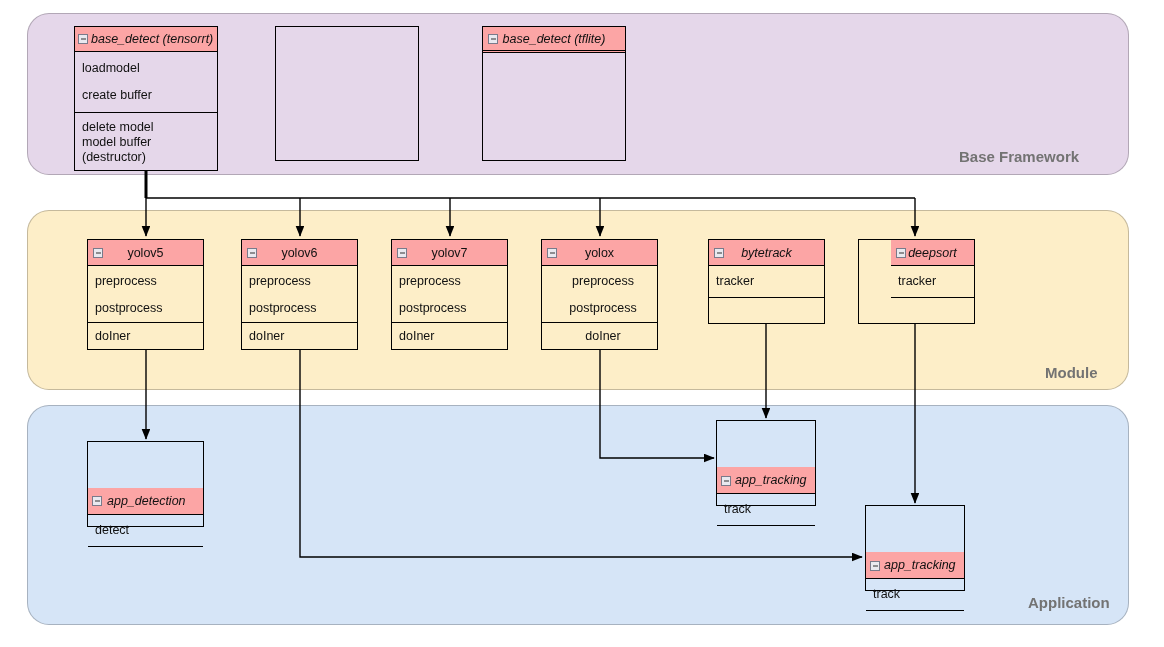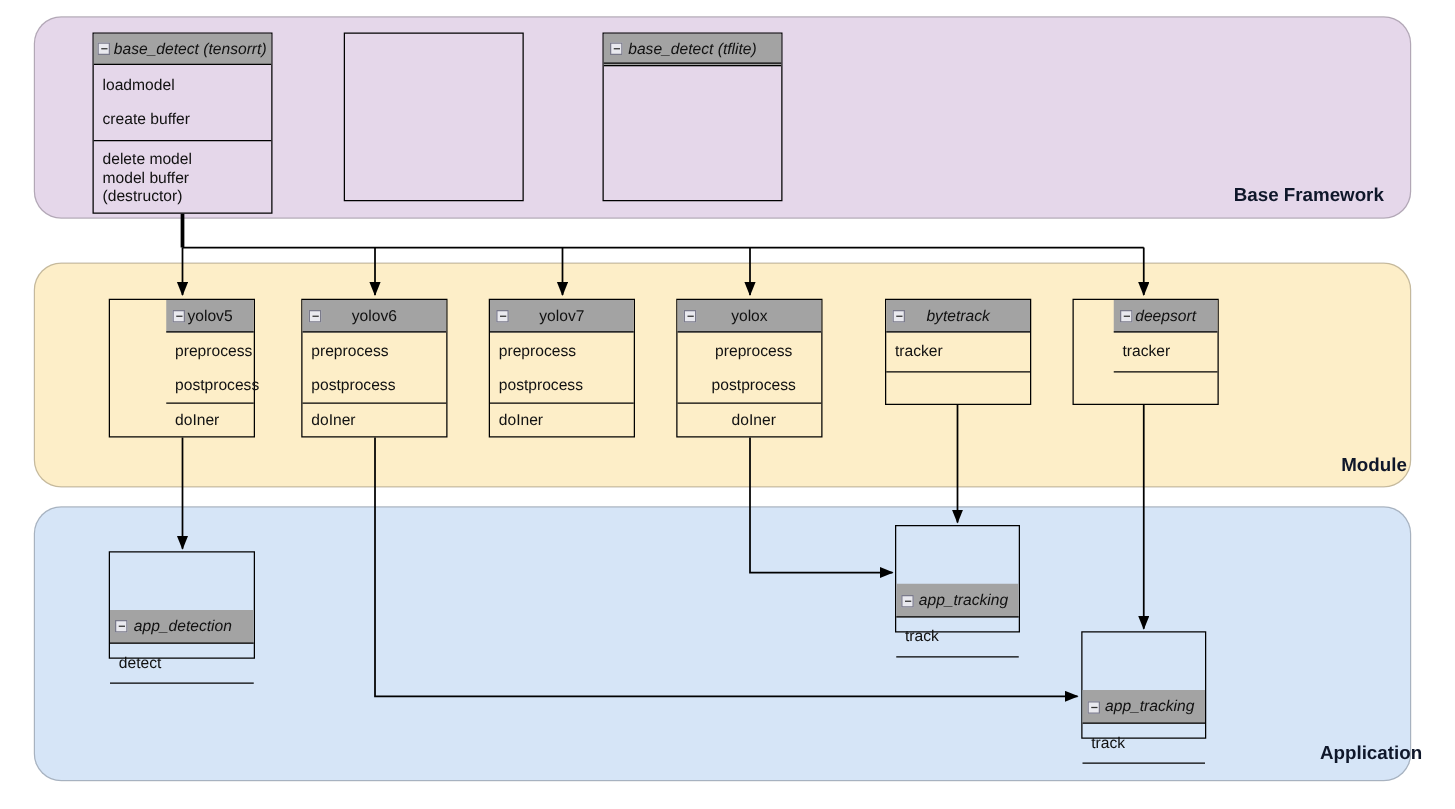--- a/index.html
+++ b/index.html
@@ -22,35 +22,34 @@
   .band {
     position: absolute;
     border-radius: 22px;
     box-sizing: border-box;
     border: 1px solid rgba(0,0,0,0.22);
   }
   .band-label {
     position: absolute;
     font-weight: bold;
     font-size: 15px;
-    color: #0f172a;
+    color: #737373;
     white-space: nowrap;
-    margin-left: 28px;
   }
   
   .uml {
     position: absolute;
     box-sizing: border-box;
     border: 1.3px solid #000000;
     background: transparent;
     z-index: 5;
   }
   .uml .hdr {
     box-sizing: border-box;
-    background: #a3a3a3;
+    background: #fca5a5;
     border-bottom: 1.3px solid #000000;
     position: relative;
     display: flex;
     align-items: center;
     justify-content: center;
     font-size: 12.5px;
     color: #111111;
     white-space: nowrap;
   }
   .uml .hdr.dbl { border-bottom: 3px double #000000; }
@@ -169,21 +168,21 @@
   </div>
 
   <div class="uml" style="left:482px; top:26px; width:144px; height:135px;">
     <div class="hdr dbl" style="height:26px;">
       <span class="minus-icon"></span>
       <span class="title ital">base_detect (tflite)</span>
     </div>
     <div class="sec" style="height:106px;"></div>
   </div>
 
-  <div class="uml" style="left:87px; top:239px; width:117px; height:111px;padding-left:45px;">
+  <div class="uml" style="left:87px; top:239px; width:117px; height:111px;">
     <div class="hdr" style="height:26px;">
       <span class="minus-icon"></span>
       <span class="title">yolov5</span>
     </div>
     <div class="sec" style="height:56px; padding-top:8px;">
       <div class="row" style="margin-bottom:12px;">preprocess</div>
       <div class="row">postprocess</div>
     </div>
     <div class="sec" style="height:27px; padding-top:6px;">
       <div class="row">doIner</div>

